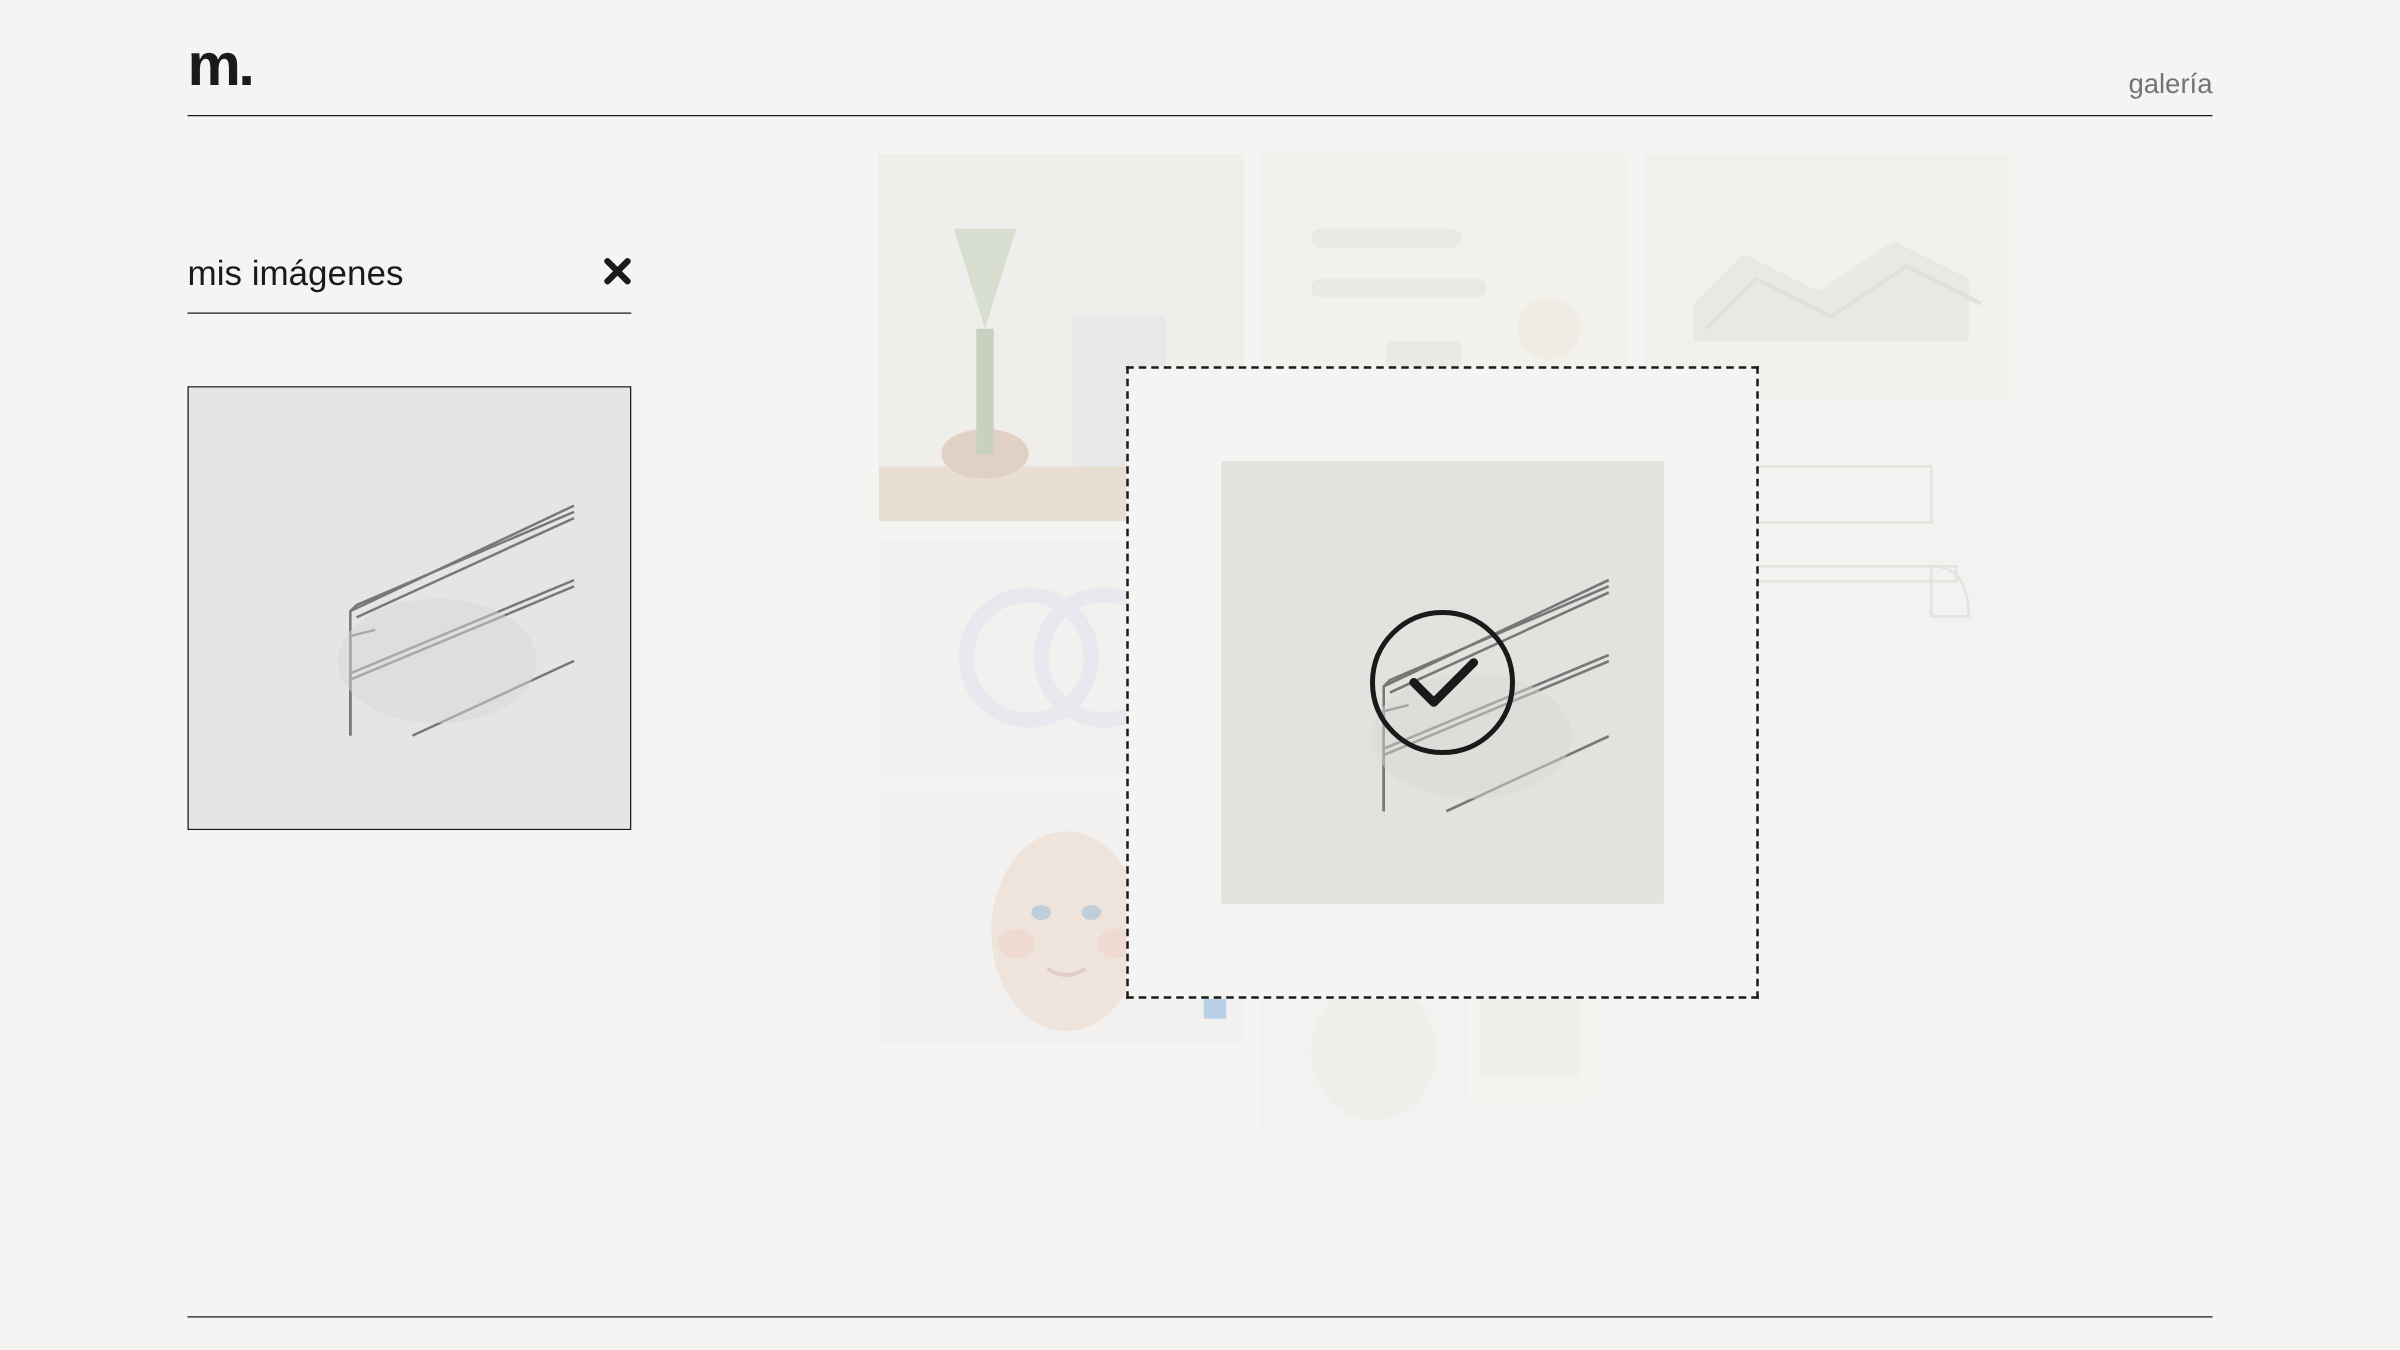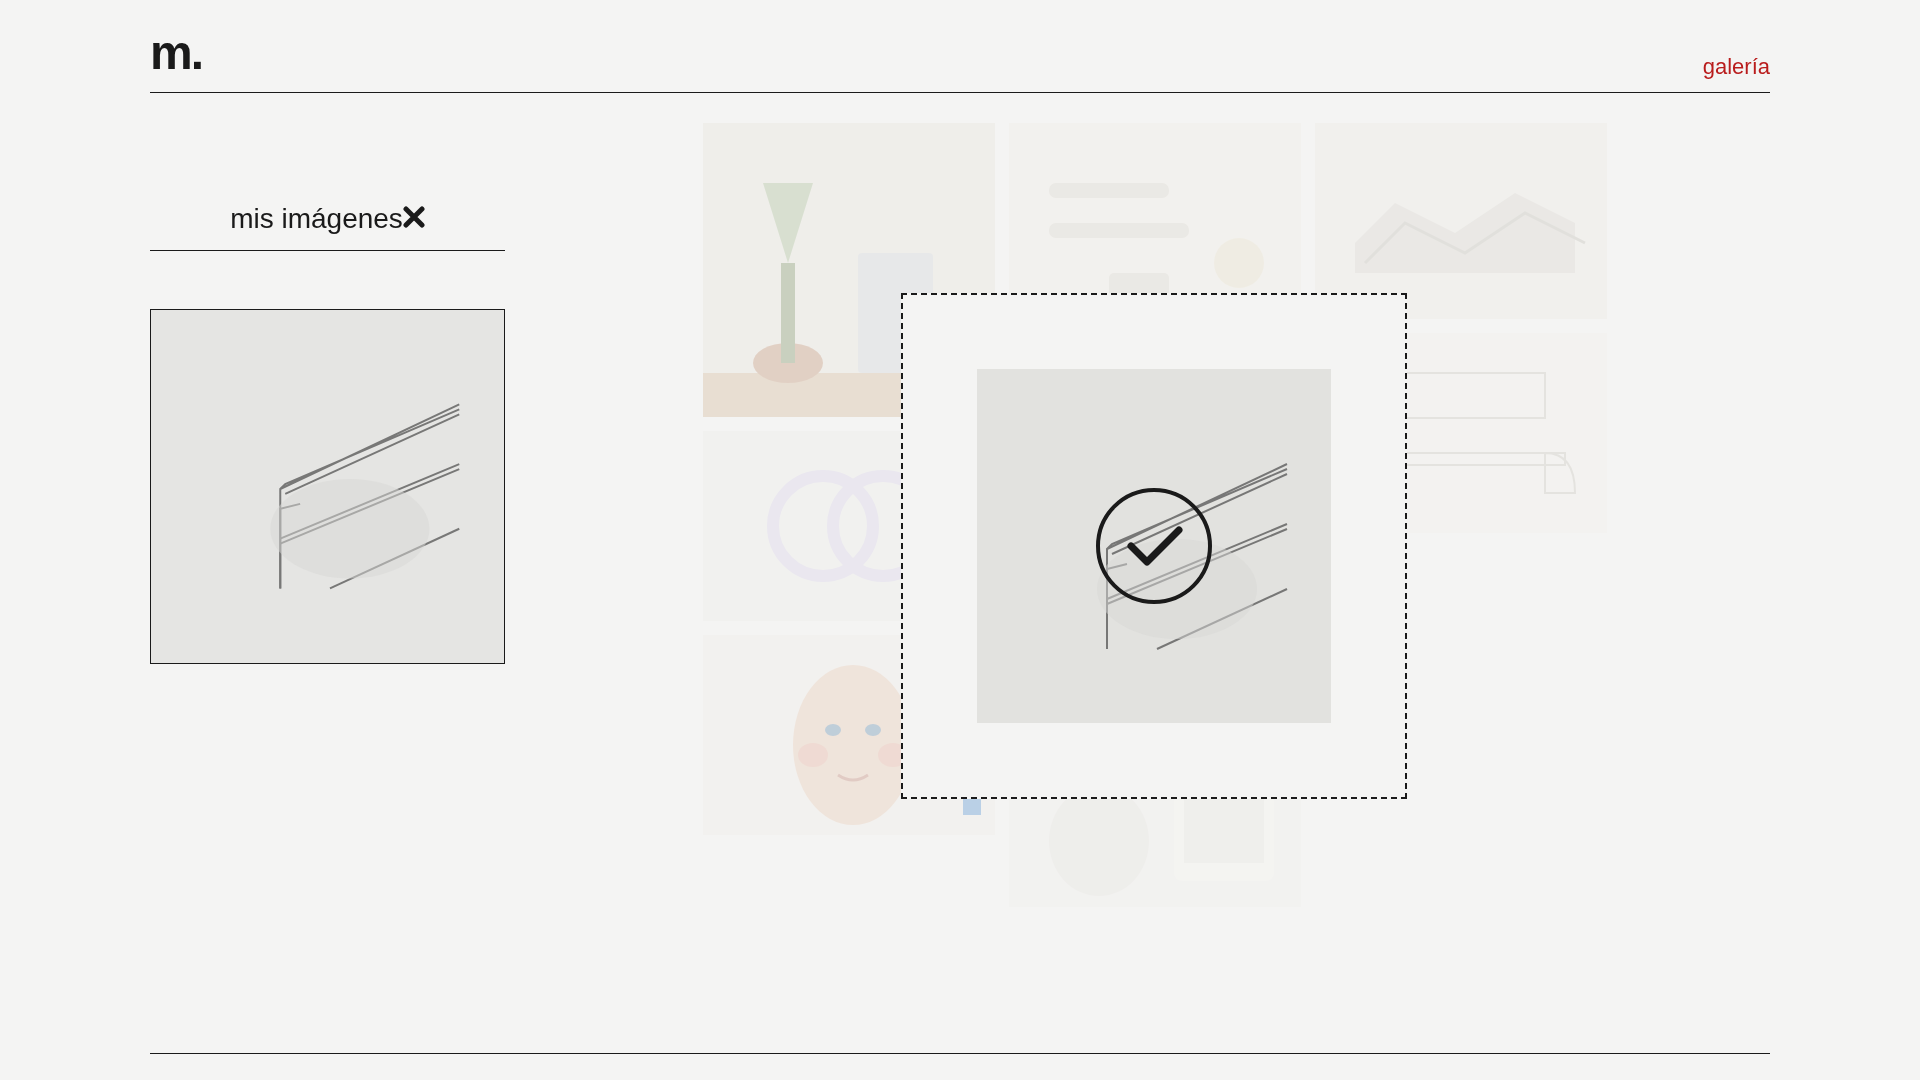--- a/index.html
+++ b/index.html
@@ -30,39 +30,39 @@
       border-bottom: 1.5px solid #1a1a1a;
     }
     .logo {
       font-size: 48px;
       font-weight: 700;
       letter-spacing: -2px;
       color: #1a1a1a;
     }
     .nav-link {
       font-size: 22px;
-      color: #b91c1c;
+      color: #737373;
       cursor: pointer;
     }
     
     
     .main {
       display: flex;
       height: calc(100% - 150px);
       padding-top: 30px;
     }
     
     
     .sidebar {
       width: 355px;
       flex-shrink: 0;
     }
     .sidebar-header {
       display: flex;
-      justify-content: center;
+      justify-content: space-between;
       align-items: center;
       padding-bottom: 15px;
       margin-top: 80px;
       border-bottom: 1.5px solid #1a1a1a;
     }
     .sidebar-title {
       font-size: 28px;
       font-weight: 400;
       color: #1a1a1a;
     }

